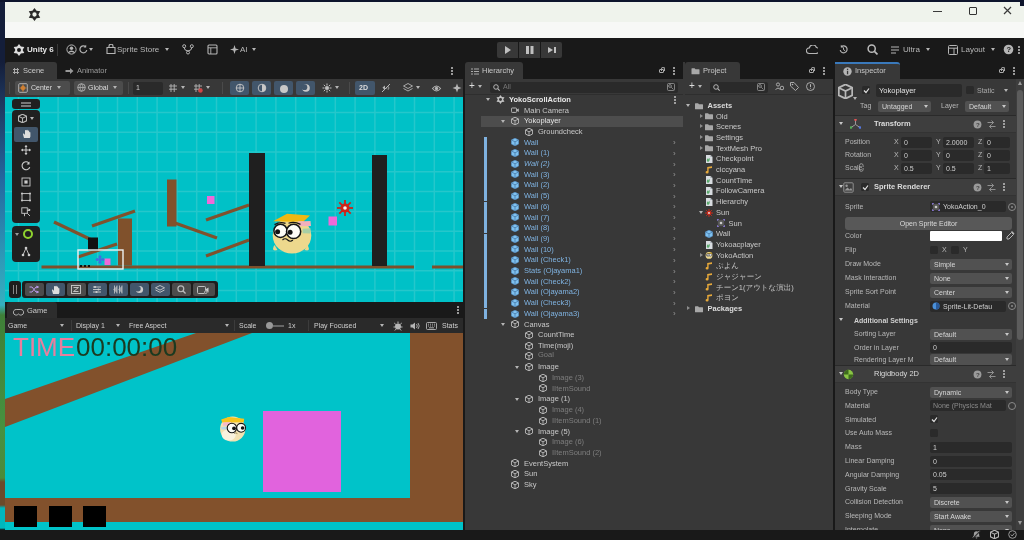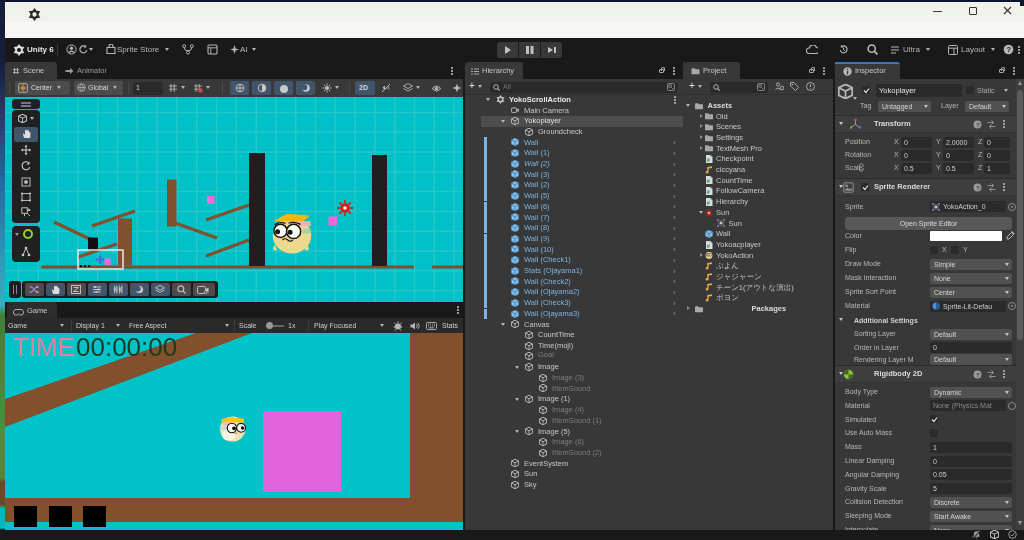--- a/index.html
+++ b/index.html
@@ -825,21 +825,21 @@
         </svg>
 <div class="tx" style="left:31px;top:181.7px;color:#c8c8c8;">チーン1(アウトな演出)</div>
 <svg class="abs" style="left:19.5px;top:193.1px" width="8" height="8" viewBox="0 0 8 8">
           <use href="#note"></use>
         </svg>
 <div class="tx" style="left:31px;top:192.4px;color:#c8c8c8;">ポヨン</div>
 <div class="trir" style="left:2px;top:205.1px;"></div>
 <svg class="abs" style="left:10px;top:203.8px" width="8" height="8" viewBox="0 0 8 8">
           <use href="#folder"></use>
         </svg>
-<div class="tx" style="left:22.5px;top:203.1px;color:#dcdcdc;font-weight:bold;margin-left:44px;">Packages</div>
+<div class="tx" style="left:22.5px;top:203.1px;color:#dcdcdc;font-weight:bold;">Packages</div>
   </div>
 </div>
 
 <div class="abs" id="inspector" style="left:835px;top:62px;width:189px;height:468px;background:#383838;overflow:hidden;">
   <div class="abs" style="left:0;top:0;width:189px;height:17px;background:#191919;"></div>
   <div class="tab" style="left:-2px;width:67px;border-top:2px solid #3a79bb;line-height:15px;"></div>
   <svg class="abs" style="left:8px;top:4.5px" width="9" height="9" viewBox="0 0 9 9">
         <circle cx="4.5" cy="4.5" r="4.2" fill="#b5b5b5"></circle>
         <rect x="3.9" y="1.7" width="1.3" height="1.3" fill="#383838"></rect>
         <rect x="3.9" y="3.8" width="1.3" height="3.5" fill="#383838"></rect>
@@ -965,21 +965,21 @@
 <div class="field" style="left:95px;top:280.0px;width:82px;height:11px;">0</div>
 <div class="tx" style="left:19px;top:292.5px;color:#b8b8b8;font-size:7px;">Rendering Layer M</div>
 <div class="dd" style="left:95px;top:292.0px;width:82px;height:11px;">Default</div>
 <div class="abs" style="left:0;top:303px;width:181px;height:18px;background:#3e3e3e;border-top:1px solid #2a2a2a;border-bottom:1px solid #333;"></div>
       <div class="tri" style="left:4px;top:310px;border-top-color:#c8c8c8;"></div>
       <svg class="abs" style="left:8px;top:307px" width="11" height="11" viewBox="0 0 11 11">
         <circle cx="5.5" cy="5.5" r="4.7" fill="#8ac544"></circle>
         <path d="M5.5 0.8A4.7 4.7 0 0 0 0.8 5.5L5.5 5.5Z" fill="#3e6b1e"></path>
         <path d="M5.5 10.2A4.7 4.7 0 0 0 10.2 5.5L5.5 5.5Z" fill="#3e6b1e"></path>
       </svg>
-      <div class="tx" style="left:39px;top:307px;font-weight:bold;color:#dcdcdc;">Rigidbody 2D</div>
+      <div class="tx" style="left:39px;top:307px;font-weight:normal;color:#dcdcdc;">Rigidbody 2D</div>
       <svg class="abs" style="left:138px;top:308px" width="9" height="9" viewBox="0 0 11 11">
         <circle cx="5.5" cy="5.5" r="4.8" fill="#9a9a9a"></circle>
         <text x="3.6" y="8.2" font-size="7.5" font-weight="bold" fill="#3e3e3e">?</text>
       </svg>
       <svg class="abs" style="left:152px;top:308px" width="9" height="9" viewBox="0 0 9 9">
         <path d="M0.5 2.5h6M4.5 0.5l2 2-2 2M8.5 6.5h-6M4.5 4.5l-2 2 2 2" fill="none" stroke="#9a9a9a" stroke-width="0.9"></path>
       </svg>
       <div class="kebab" style="left:168px;top:308px;"></div>
 <div class="tx" style="left:10px;top:325.0px;color:#b8b8b8;font-size:7px;">Body Type</div>
 <div class="dd" style="left:95px;top:324.5px;width:82px;height:11px;">Dynamic</div>

